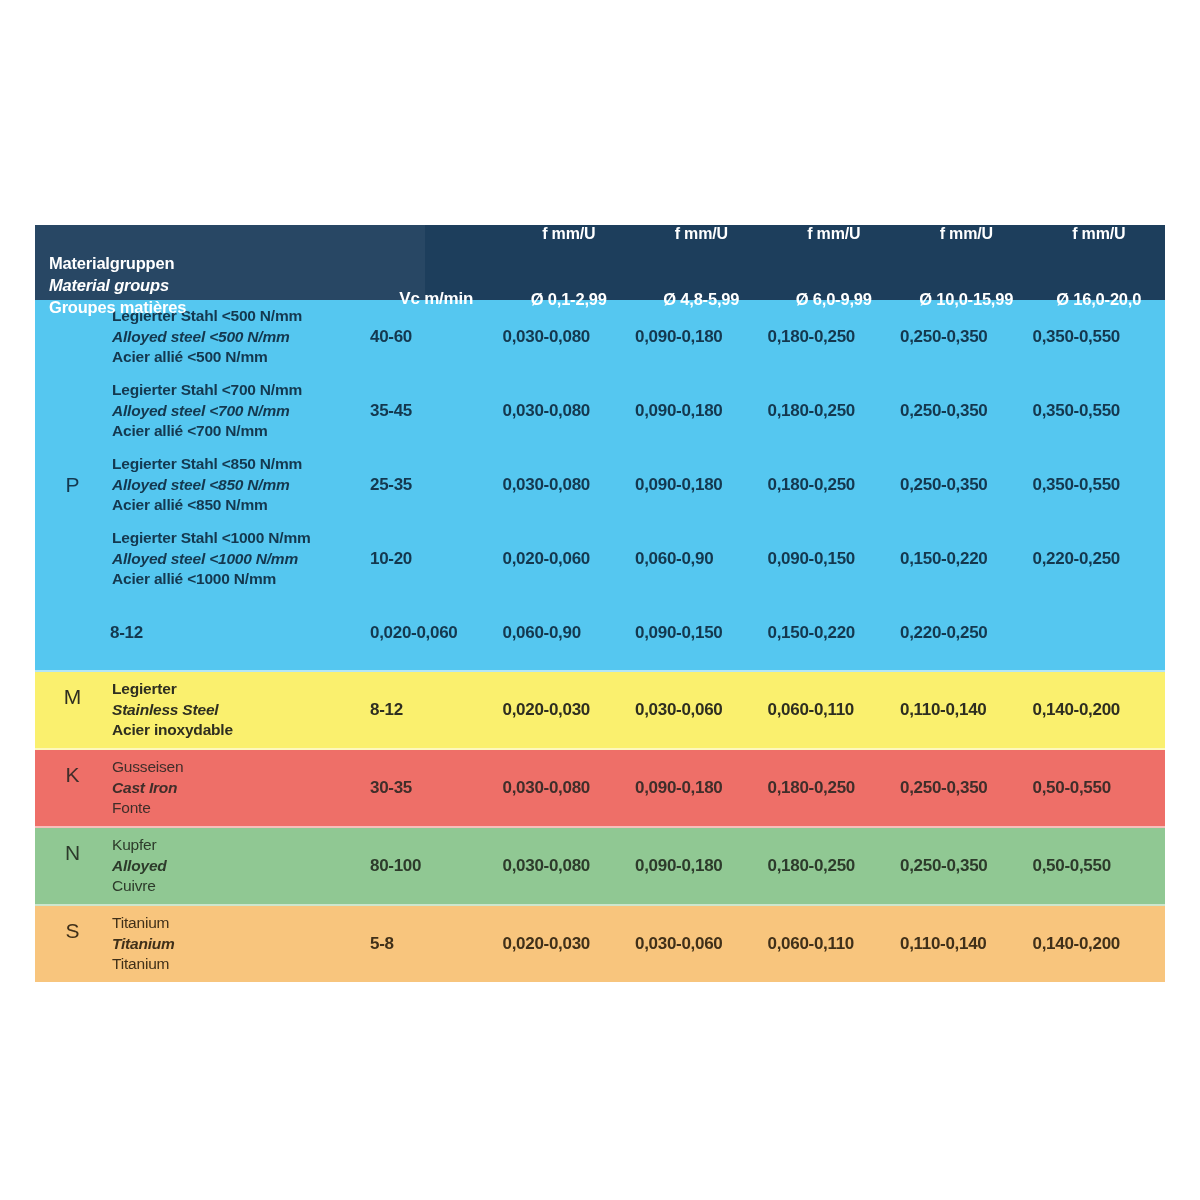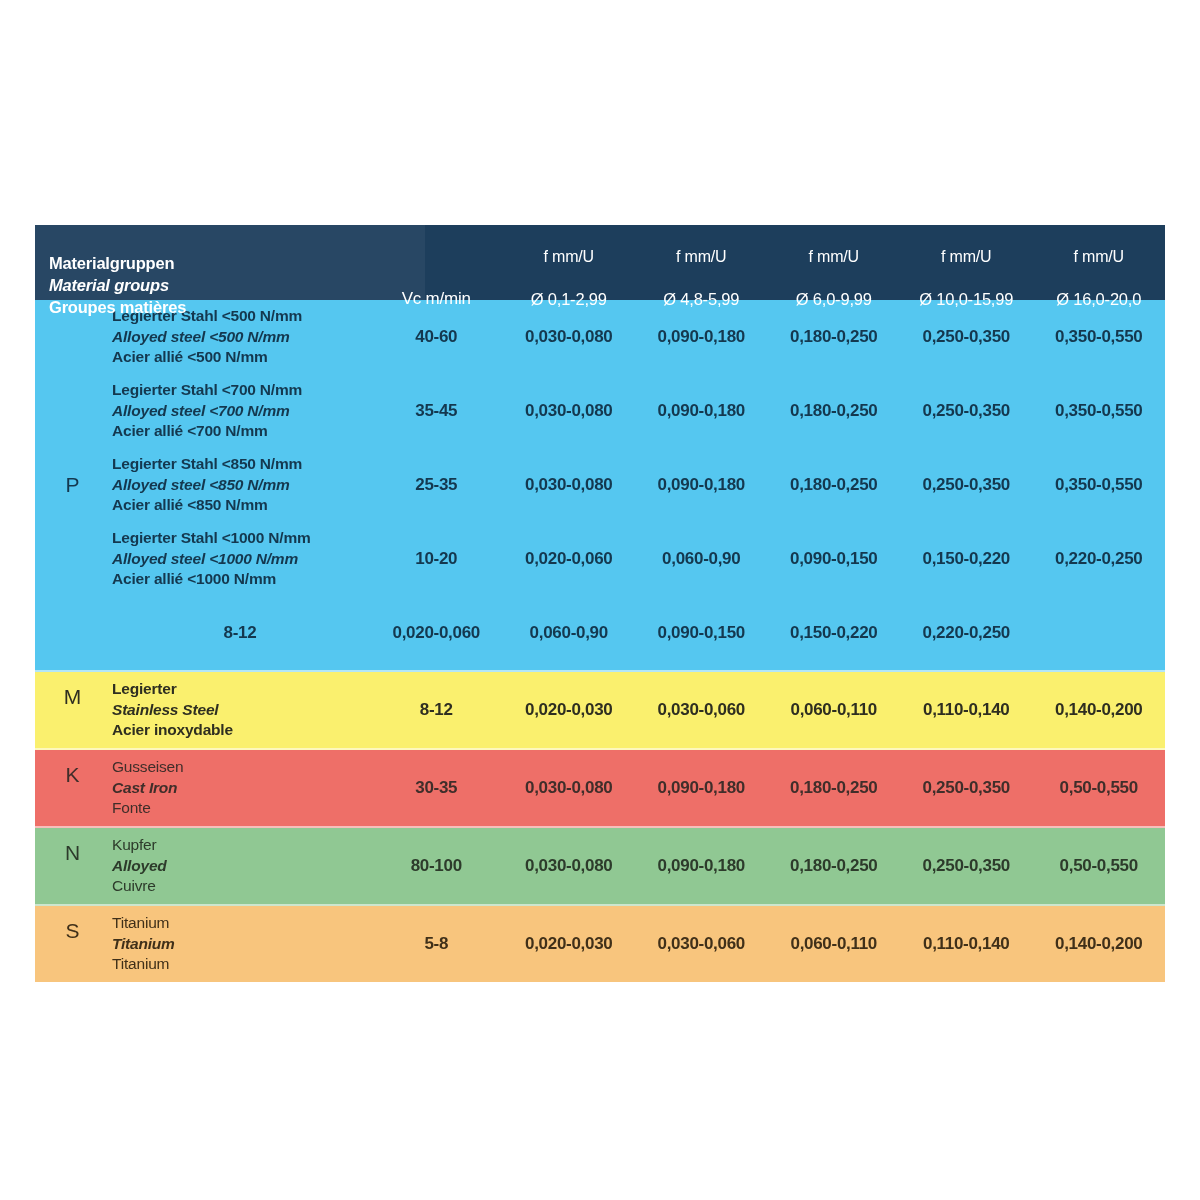--- a/index.html
+++ b/index.html
@@ -26,22 +26,22 @@
     position:relative;z-index:1;
     display:flex;flex-direction:column;justify-content:center;
     padding-left:14px;line-height:22px;font-size:16.5px;font-weight:bold;
     letter-spacing:-0.2px;
     margin-top:27px;
   }
   .hdr-material .ml2{font-style:italic;}
   .hdr-col{
     position:relative;z-index:1;
     display:flex;flex-direction:column;align-items:center;
-    justify-content:flex-end;padding:23px 0 9px 0;
-    font-weight:normal;letter-spacing:-0.2px;
+    justify-content:flex-end;padding:0 0 9px 0;
+    font-weight:bold;letter-spacing:-0.2px;
   }
   .hdr-col .f-label{font-size:16px;margin-bottom:auto;}
   .hdr-col .dia{font-size:16.5px;}
   .hdr-col .vc{font-size:17px;}
   
   .section{
     display:flex;
     border-bottom:2px solid rgba(255,255,255,0.55);
   }
   .section:last-child{border-bottom:none;}
@@ -58,21 +58,21 @@
     align-items:center;height:74px;
   }
   .section.single .row{height:76px;}
   .label-block{
     padding-left:2px;line-height:20.5px;font-size:15.5px;letter-spacing:-0.2px;
   }
   .label-block .l1.b,.label-block .l3.b{font-weight:bold;}
   .label-block .l2{font-weight:bold;font-style:italic;}
   .label-block span{display:block;}
   .val{
-    text-align:center;font-weight:bold;font-size:17px;letter-spacing:-0.3px;
+    font-weight:bold;font-size:17px;letter-spacing:-0.3px;
   }
 </style>
 </head>
 <body>
 
 <div class="table">
 
   <div class="hdr" id="hdr" style="background: rgb(29, 62, 92); color: rgb(255, 255, 255);">
     <div class="hdr-left-panel"></div>
     <div class="hdr-material">

